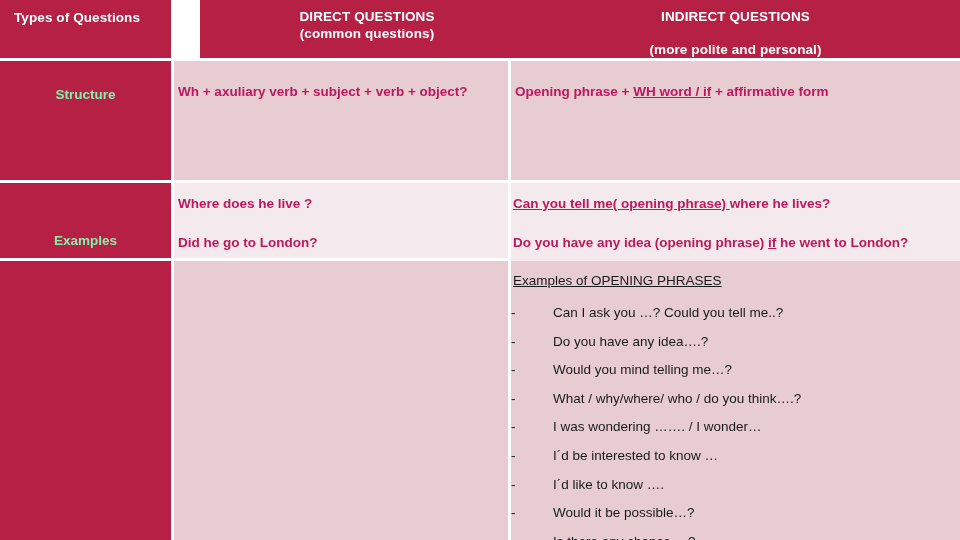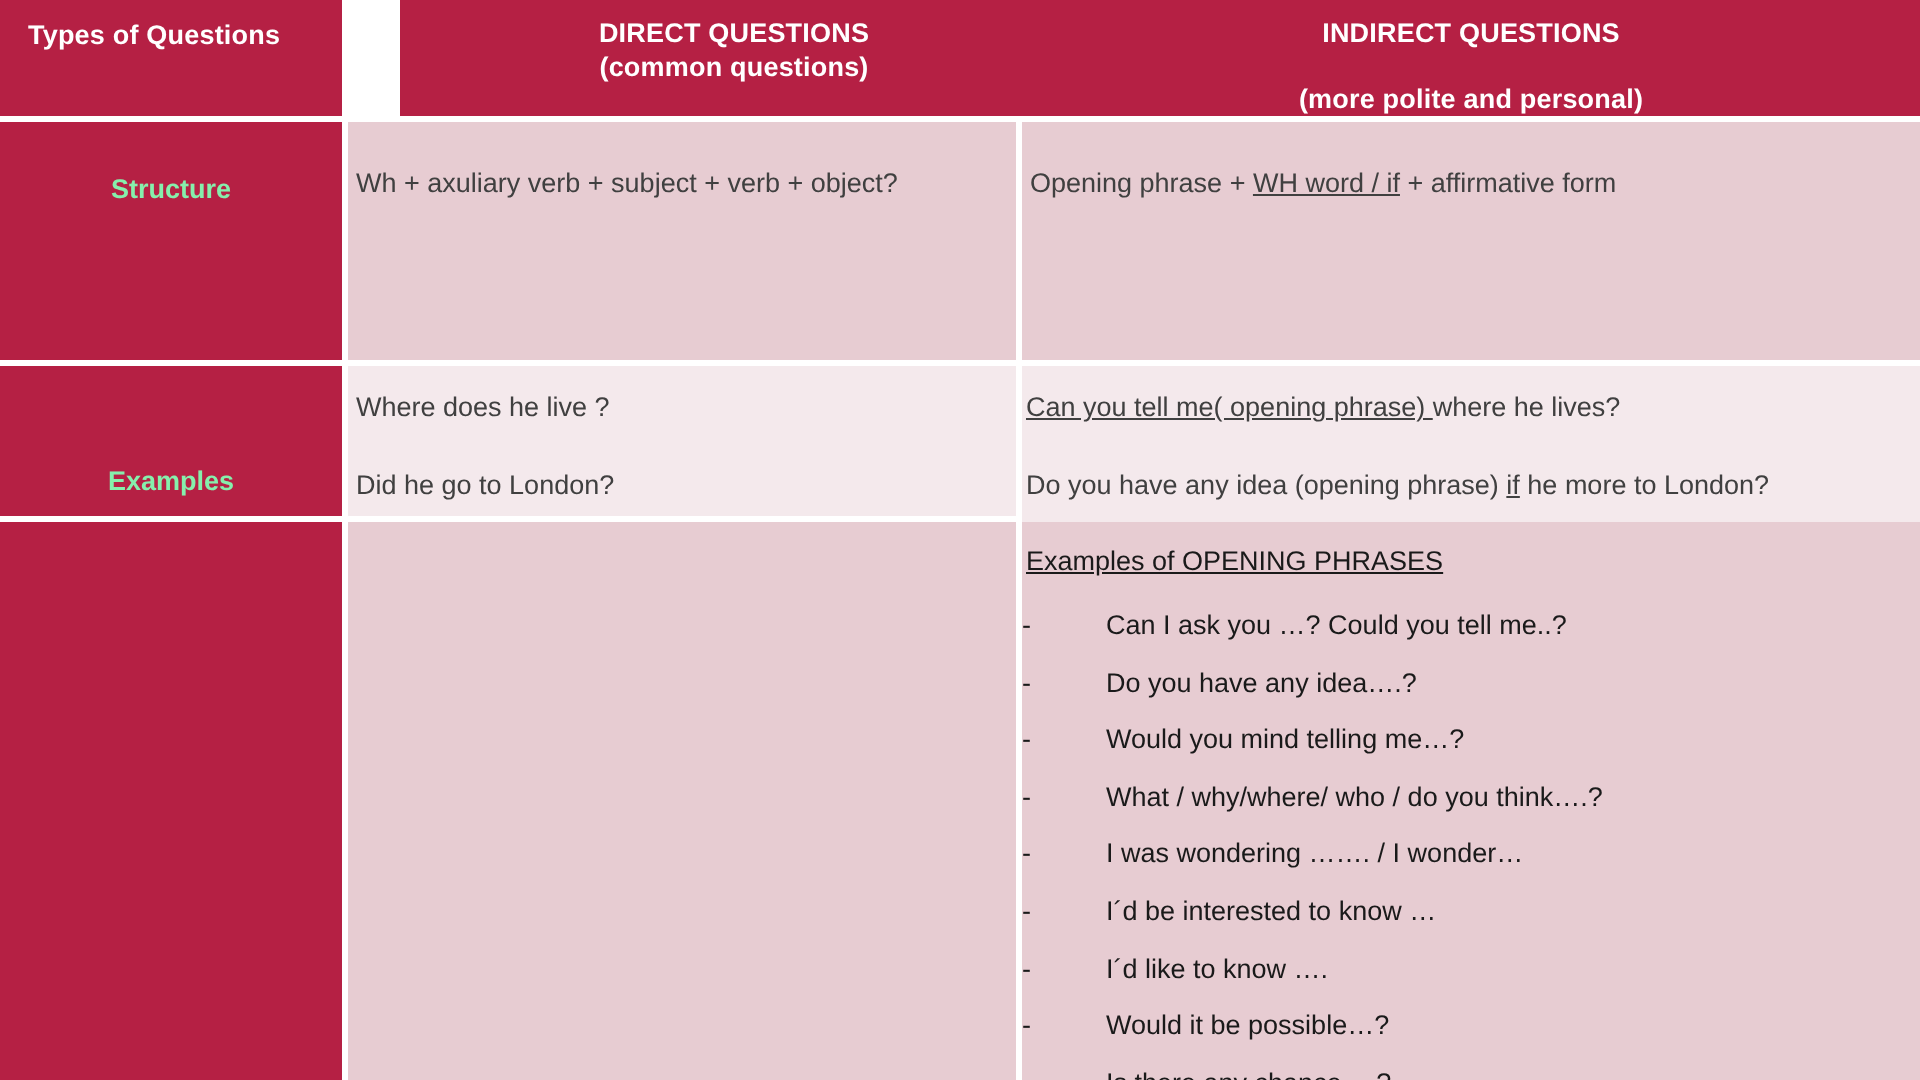--- a/index.html
+++ b/index.html
@@ -65,23 +65,24 @@
     width: 100%;
     text-align: center;
     position: absolute;
     left: 0;
   }
 
   
   .body-text {
     font-size: 13.5px;
     line-height: 18px;
-    color: #404040;
+    color: #be185d;
     position: absolute;
     white-space: nowrap;
+    font-weight: bold;
   }
   .u { text-decoration: underline; }
 
   
   .phr-title {
     position: absolute;
     font-size: 13.5px;
     color: #1a1a1a;
     text-decoration: underline;
     white-space: nowrap;
@@ -145,21 +146,21 @@
   <div class="cell cell-pink-light" style="left:174px; top:183px; width:334px; height:75px;">
     <div class="body-text" style="left:4px; top:12px;">Where does he live  ?</div>
     <div class="body-text" style="left:4px; top:51px;">Did he go to London?</div>
   </div>
 
   <div class="cell cell-pink-light" style="left:511px; top:183px; width:449px; height:86px;">
     <div class="body-text" style="left:2px; top:12px;">
       <span class="u"> Can you tell me( opening phrase) </span><span> where he lives?</span>
     </div>
     <div class="body-text" style="left:2px; top:51px;">
-      <span>Do you have any idea (opening phrase) </span><span class="u">if</span><span> he more to London?</span>
+      <span>Do you have any idea (opening phrase) </span><span class="u">if</span><span> he went to London?</span>
     </div>
   </div>
 
   <div class="cell cell-crimson" style="left:0px; top:261px; width:171px; height:279px;"></div>
 
   <div class="cell cell-pink" style="left:174px; top:261px; width:334px; height:279px;"></div>
 
   <div class="cell cell-pink" style="left:511px; top:261px; width:504px; height:279px;">
 
     <div class="phr-title" style="left:2px; top:12px;">Examples of OPENING PHRASES</div>

